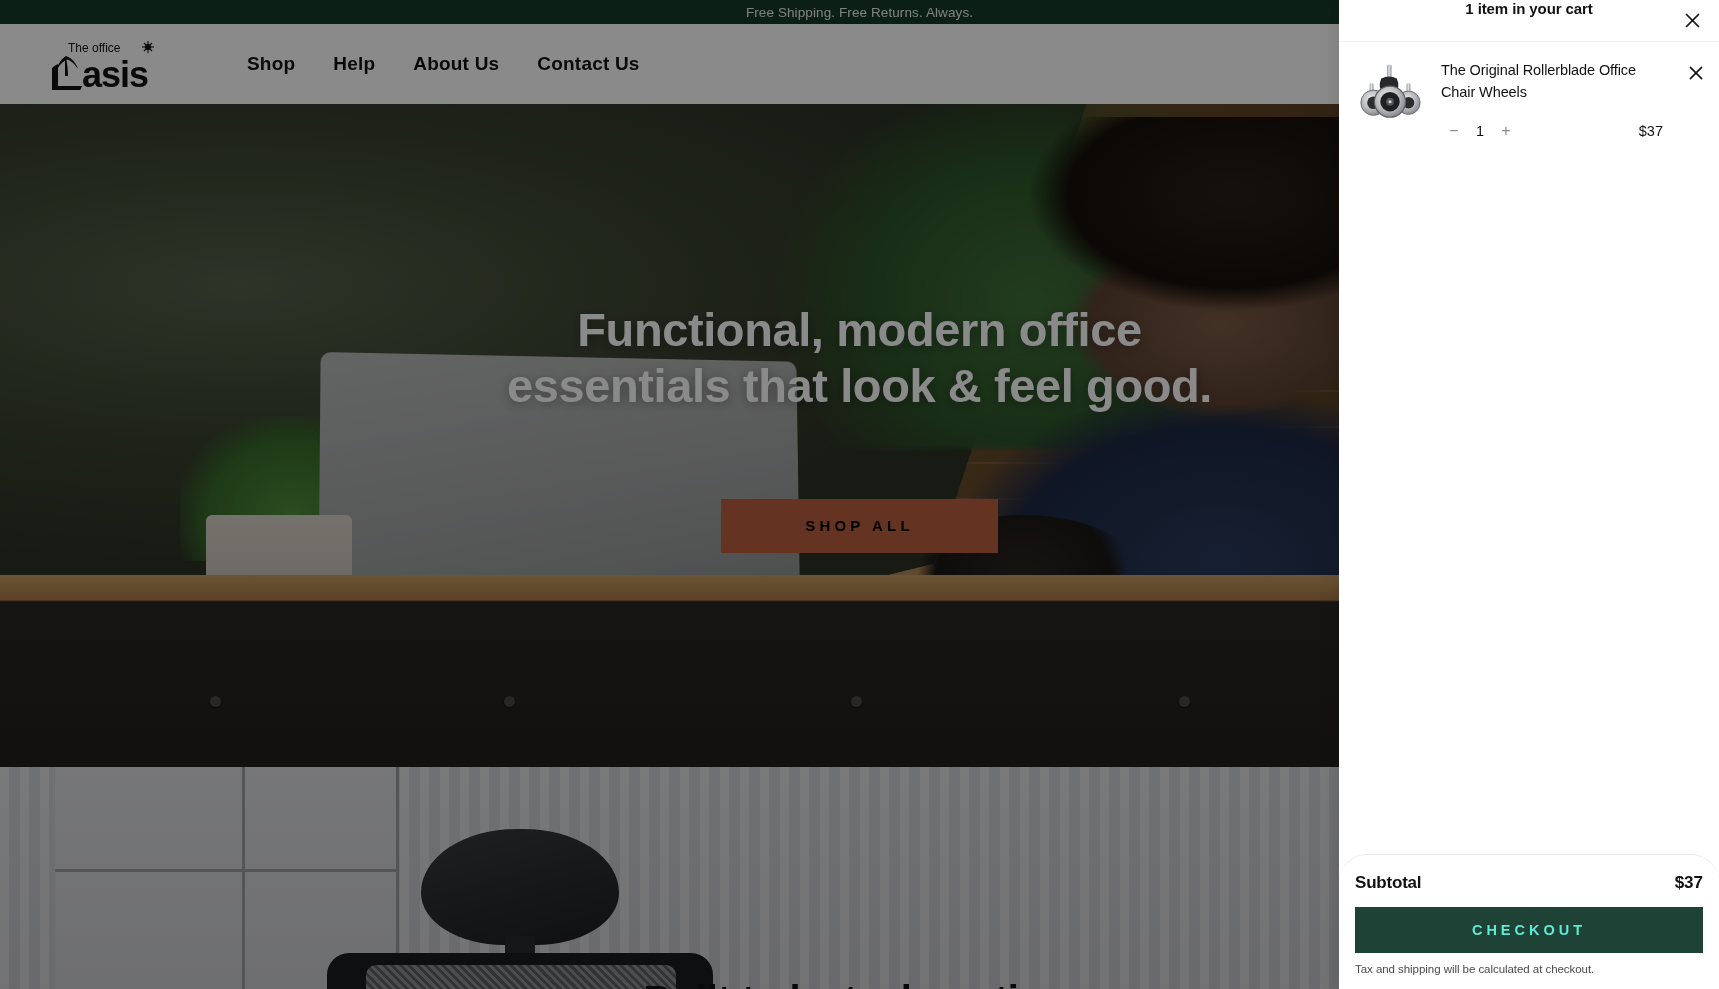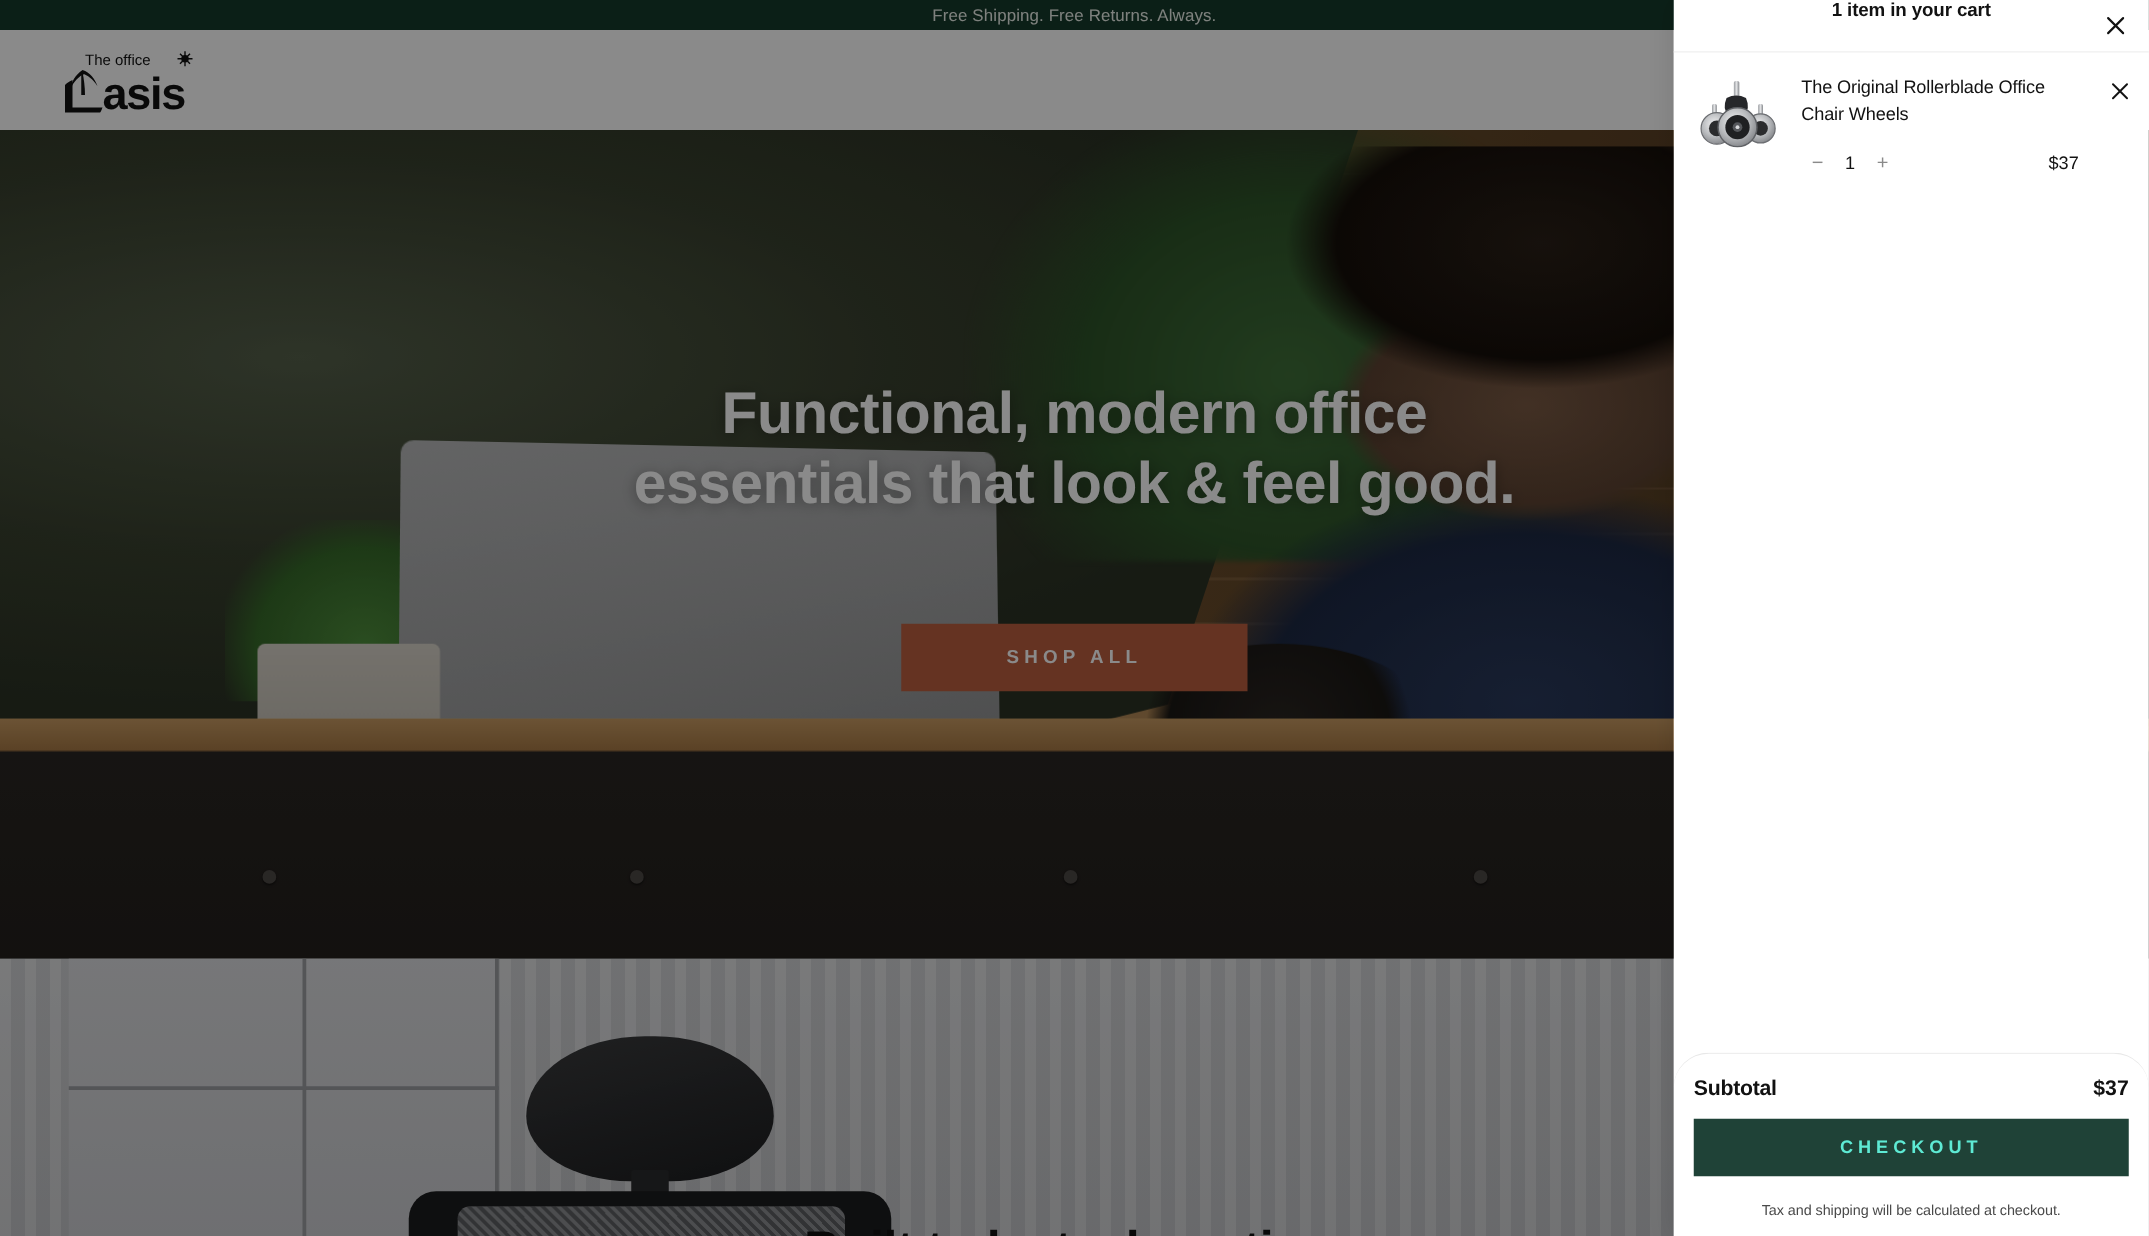--- a/index.html
+++ b/index.html
@@ -125,21 +125,21 @@
   .hero-title {
     color: #ffffff; text-align: center;
     font-size: 47px; line-height: 1.18; font-weight: 700;
     letter-spacing: -.4px; max-width: 880px;
     text-shadow: 0 2px 12px rgba(0,0,0,.35);
   }
   .hero-cta {
     margin-top: 44px;
     display: inline-flex; align-items: center; justify-content: center;
     width: 277px; height: 54px;
-    background: #bb5f40; color: #ffffff;
+    background: #bb5f40; color: #000000;
     font-size: 15px; font-weight: 700; letter-spacing: 4.2px;
     text-decoration: none; cursor: pointer; border: none;
   }
 
   
   .section2 {
     position: relative; width: 100%; height: 222px; overflow: hidden;
     background: #cfd0d2;
   }
   .s2-room {
@@ -267,21 +267,21 @@
   .subtotal-value { font-size: 17px; font-weight: 700; color: #121212; }
   .checkout-btn {
     display: flex; align-items: center; justify-content: center;
     width: 100%; height: 46px;
     background: #1f4237; color: #5eead4;
     border: none; cursor: pointer;
     font-size: 14.5px; font-weight: 700; letter-spacing: 4px;
     font-family: "Liberation Sans", sans-serif;
   }
   .tax-note {
-    margin-top: 22px; text-align: center;
+    margin-top: 10px; 
     font-size: 11.5px; color: #4a4a4a; letter-spacing: -.05px;
   }
 </style>
 </head>
 <body>
 
 <div id="page">
 
   <div id="site">
 
@@ -302,20 +302,26 @@
           </g>
           <g fill="#121212">
             <path d="M14 18 C8 22 5 28 4 34 C7 27 11 23 16 21 Z"></path>
             <path d="M14 18 C20 20 24 25 26 31 C22 25 18 22 14 21 Z"></path>
             <path d="M13 19 C13 26 13 32 13 38 L16 38 C16 31 15 25 14 19 Z"></path>
           </g>
           <path d="M6 26 A18 18 0 1 0 30 48 L6 48 Z" fill="#121212"></path>
           <text x="30" y="49" font-family="Liberation Sans, sans-serif" font-size="36" font-weight="700" fill="#121212" letter-spacing="-1">asis</text>
         </svg>
       </a>
+      <nav class="nav">
+        <a href="#">Shop</a>
+        <a href="#">Help</a>
+        <a href="#">About Us</a>
+        <a href="#">Contact Us</a>
+      </nav>
       <div class="header-right">
         <div class="icon-btn">
           <svg width="22" height="22" viewBox="0 0 22 22" fill="none" stroke="#121212" stroke-width="1.5">
             <circle cx="9.5" cy="9.5" r="6.5"></circle>
               <line x1="14.3" y1="14.3" x2="20" y2="20" stroke-linecap="round"></line>
           </svg>
         </div>
       </div>
     </header>
 

